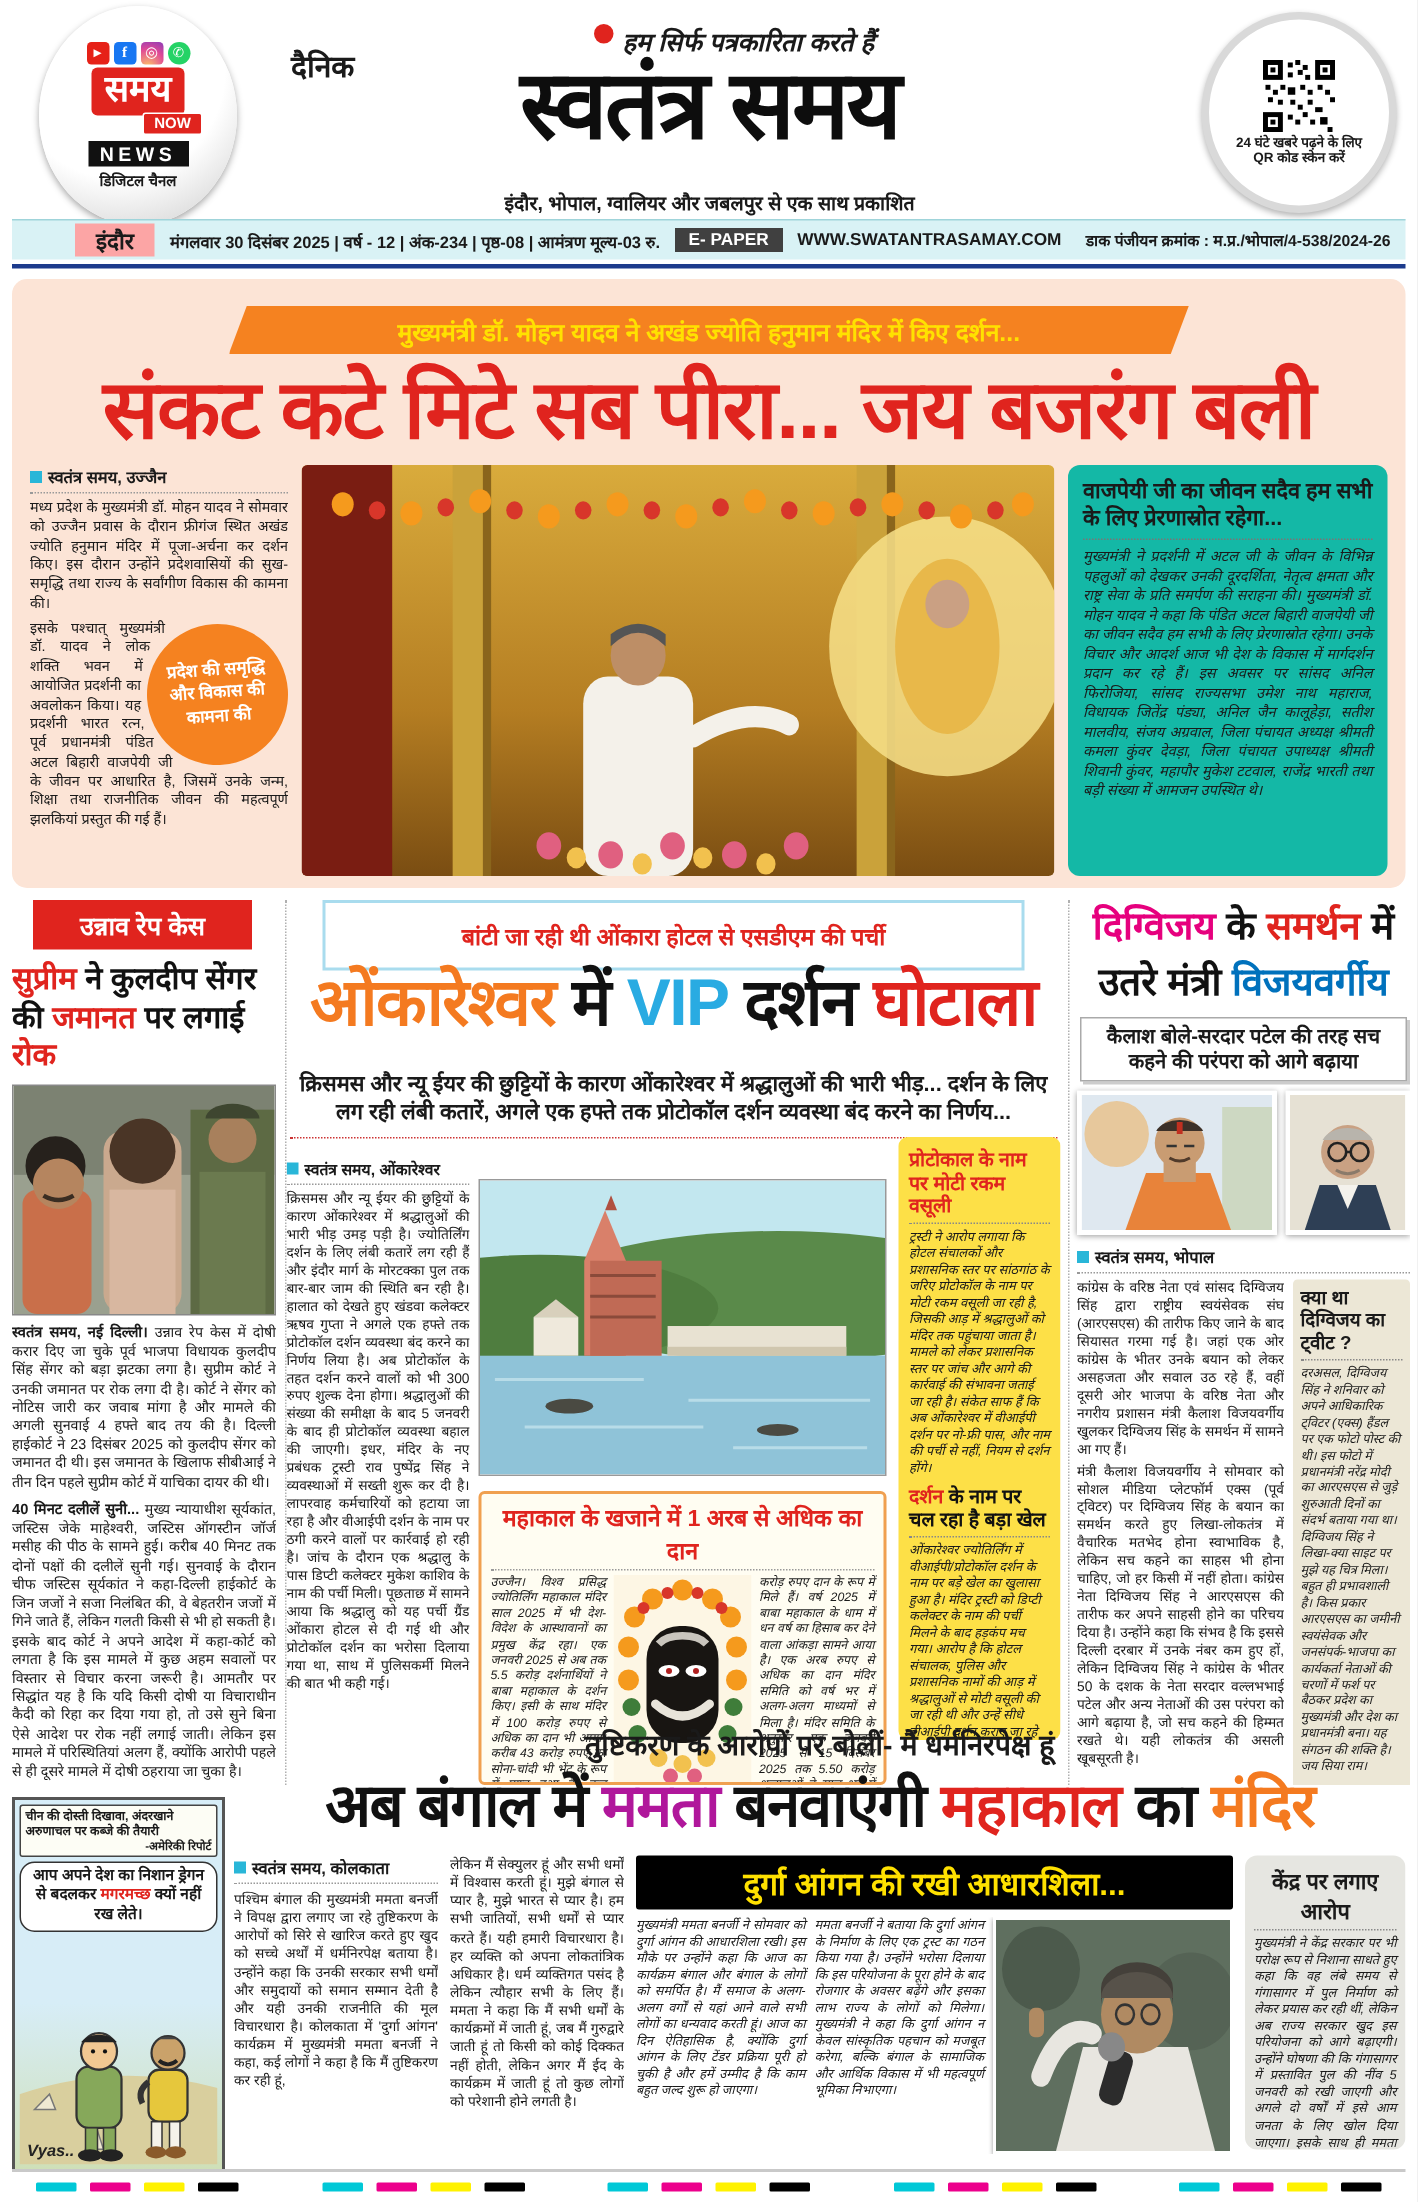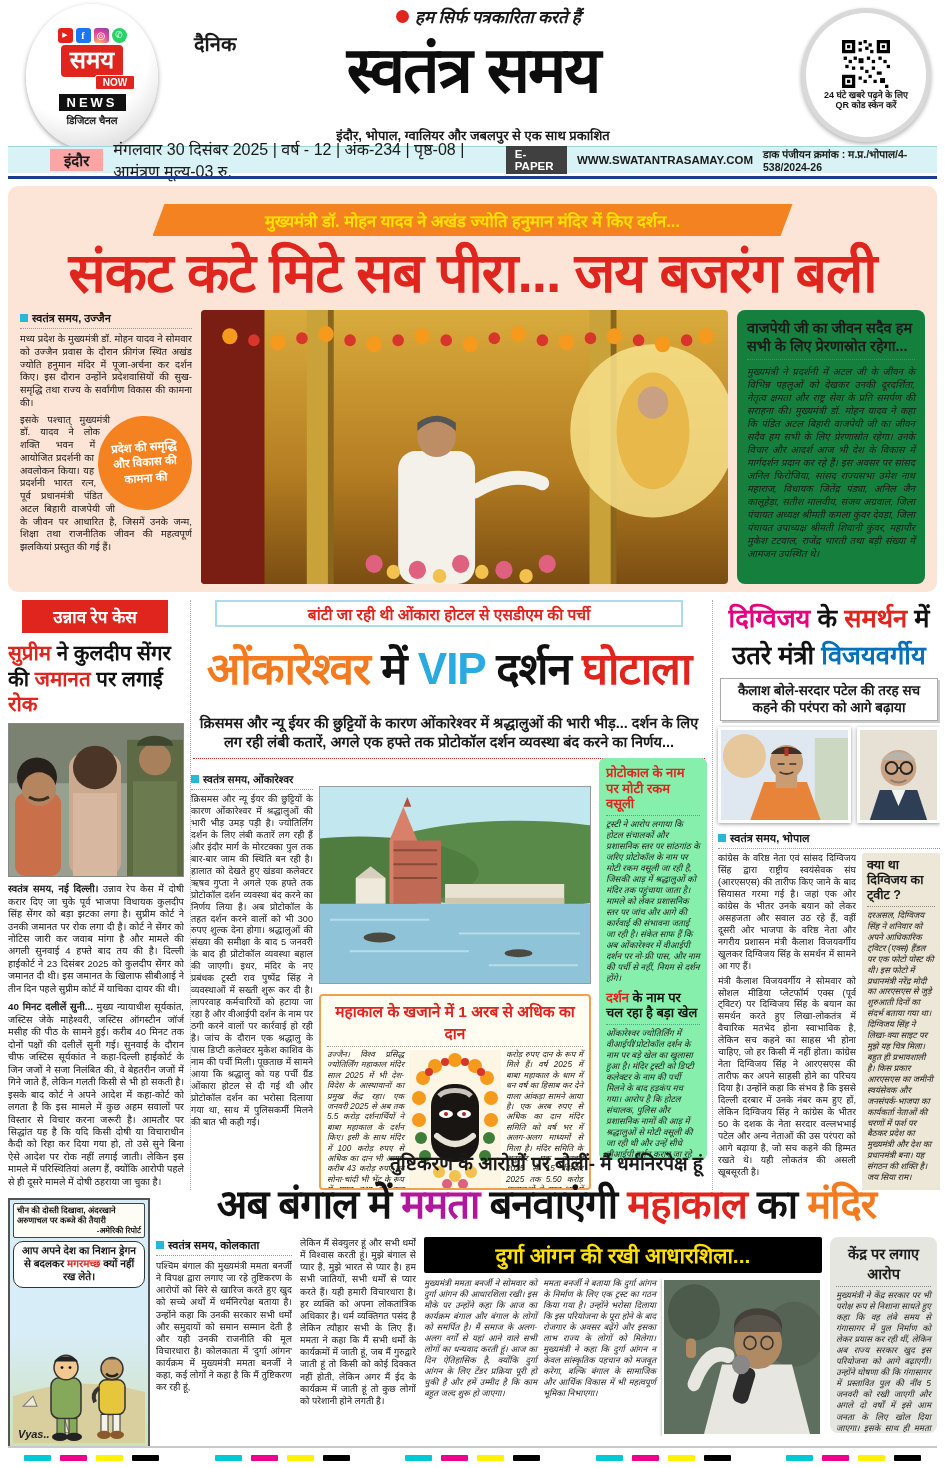--- a/index.html
+++ b/index.html
@@ -16,50 +16,50 @@
 .si{width:15px;height:15px;border-radius:3px;color:#fff;font-size:10px;font-weight:bold;display:flex;align-items:center;justify-content:center;}
 .si.yt{background:#e62117;font-size:7px;}
 .si.fb{background:#1877f2;font-family:"Liberation Serif",serif;}
 .si.ig{background:radial-gradient(circle at 30% 110%,#fdc468,#df4996 60%,#8a3ab9);}
 .si.wa{background:#25d366;border-radius:50%;font-size:9px;}
 .logo-samay{background:#e0241e;color:#fff;font-weight:bold;font-size:24px;line-height:1;padding:3px 9px 5px;border-radius:4px;}
 .logo-now{background:#e0241e;color:#fff;font-weight:bold;font-size:10px;padding:1px 7px;border-radius:2px;margin-top:-4px;margin-left:46px;border:1px solid #fff;}
 .logo-news{background:#111;color:#fff;font-weight:bold;font-size:13px;letter-spacing:3px;padding:1px 8px;margin-top:2px;}
 .logo-sub{font-size:10px;font-weight:bold;}
 .mh-daily{position:absolute;left:194px;top:30px;font-size:20px;font-weight:bold;}
-.mh-tagline{position:absolute;left:396px;top:5px;font-size:17px;font-weight:bold;font-style:italic;font-family:Liberation Serif, serif;display:flex;align-items:center;gap:6px;}
+.mh-tagline{position:absolute;left:396px;top:16px;font-size:17px;font-weight:bold;font-style:italic;font-family:Liberation Sans, sans-serif;display:flex;align-items:flex-start;gap:6px;}
 .red-dot{width:13px;height:13px;border-radius:50%;background:#e0241e;display:inline-block;}
 .mh-title{position:absolute;left:168px;top:24px;width:610px;text-align:center;font-size:64px;font-weight:900;letter-spacing:-2px;color:#0d0d0d;line-height:1.45;}
 .mh-sub{position:absolute;left:168px;top:126px;width:610px;text-align:center;font-size:13px;font-weight:bold;}
 .qr-badge{position:absolute;right:14px;top:8px;width:130px;height:134px;border-radius:50%;background:#fff;
  border:5px solid #d9d9d9;box-shadow:0 2px 4px rgba(0,0,0,.3);display:flex;flex-direction:column;align-items:center;justify-content:center;gap:2px;}
 .qr-svg{width:48px;height:48px;}
 .qr-caption{width:96px;text-align:center;font-size:9px;font-weight:bold;line-height:1.15;}
 .date-strip{position:absolute;left:8px;right:8px;top:146px;height:27px;background:#d9f2f5;display:flex;align-items:center;gap:10px;padding:0 10px;border-top:1px solid #9fd4da;}
 .date-strip .city{font-size:15px;font-weight:bold;background:#fca5a5;padding:1px 14px;margin-left:32px;}
-.date-strip .info{font-size:16px;font-weight:normal;}
+.date-strip .info{font-size:11px;font-weight:bold;}
 .date-strip .epaper{background:#404040;color:#fff;font-weight:bold;font-size:11.5px;padding:2px 9px;}
 .date-strip .website{font-size:11.5px;font-weight:bold;}
 .date-strip .postal{margin-left:auto;font-size:10.5px;font-weight:bold;}
 .blue-rule{position:absolute;left:8px;right:8px;top:176px;height:3px;background:#1d3b8c;}
 
 .lead{position:absolute;left:8px;top:186px;width:929px;height:406px;background:#fce4d6;border-radius:10px;overflow:hidden;}
 .ribbon{margin:18px auto 0;width:640px;height:32px;background:#f58220;color:#ffe100;font-size:16.5px;font-weight:bold;
  display:flex;align-items:center;justify-content:center;clip-path:polygon(12px 0,100% 0,calc(100% - 12px) 100%,0 100%);}
 .lead-head{margin-top:6px;text-align:center;font-size:55px;font-weight:900;color:#e0241e;letter-spacing:-1px;line-height:1.15;}
 .lead-content{position:absolute;left:12px;right:12px;top:124px;bottom:8px;display:flex;gap:9px;}
 .lead-left{width:172px;overflow:hidden;}
 .byline{display:flex;align-items:center;gap:4px;font-size:11px;font-weight:bold;border-bottom:1px dotted #999;padding-bottom:3px;margin-bottom:4px;}
 .bsq{width:8px;height:8px;background:#29b6d8;display:inline-block;flex:none;}
 .lead-left p{font-size:9.6px;line-height:1.33;margin-bottom:4px;}
 .badge{float:right;width:94px;height:94px;border-radius:50%;background:#f58220;color:#fff;font-size:11.5px;font-weight:bold;
  display:flex;align-items:center;justify-content:center;text-align:center;padding:8px;shape-outside:circle(50%);margin:2px 0 2px 4px;transform:rotate(-4deg);}
 .lead-photo{flex:1;border-radius:4px;overflow:hidden;}
 .lead-photo svg{width:100%;height:100%;display:block;}
-.lead-side{width:188px;background:#15803d;border-radius:8px;padding:9px 10px;overflow:hidden;}
+.lead-side{width:213px;background:#14b8a6;border-radius:8px;padding:9px 10px;overflow:hidden;}
 .lead-side h3{font-size:14.5px;font-weight:800;line-height:1.25;border-bottom:1px dotted #777;padding-bottom:4px;margin-bottom:5px;}
 .lead-side p{font-size:9.7px;line-height:1.34;font-style:italic;}
 
 .col-left{position:absolute;left:8px;top:600px;width:176px;height:590px;overflow:hidden;}
 .tag{width:146px;margin-left:14px;background:#e0241e;color:#fff;font-size:17px;font-weight:bold;text-align:center;padding:5px 2px;}
 .ul-head{margin-top:7px;font-size:20.5px;font-weight:800;line-height:1.25;}
 .ul-photo{margin-top:6px;height:154px;border:1px solid #888;}
 .ul-photo svg{width:100%;height:100%;display:block;}
 .ul-body{margin-top:6px;font-size:9.5px;line-height:1.31;}
 .ul-body b{font-size:9.8px;}
@@ -67,30 +67,30 @@
 
 .cartoon{position:absolute;left:8px;top:1198px;width:142px;height:250px;border:2px solid #555;background:linear-gradient(#d7edf7 55%,#cfe0b8);padding:3px;overflow:hidden;}
 .scroll{background:#fdfdf5;border:1px solid #444;font-size:8.3px;font-weight:bold;line-height:1.2;padding:2px 3px;border-radius:2px;}
 .scroll .credit{display:block;text-align:right;font-size:7.8px;}
 .bubble{background:#fff;border:1.5px solid #333;border-radius:10px;margin-top:3px;padding:3px 5px;font-size:10.3px;font-weight:bold;text-align:center;line-height:1.25;}
 .cartoon-art{position:absolute;left:3px;right:3px;bottom:3px;height:108px;}
 .cartoon-art svg{width:100%;height:100%;display:block;}
 .signature{position:absolute;left:8px;bottom:6px;font-style:italic;font-size:11px;font-weight:bold;color:#222;}
 
 .col-mid{position:absolute;left:190px;top:600px;width:517px;height:590px;overflow:hidden;}
-.ok-kicker{position:absolute;left:24px;right:24px;top:0;height:27px;border:2px solid #a9dcee;color:#e0241e;
+.ok-kicker{position:absolute;left:24px;right:24px;top:0;height:47px;border:2px solid #a9dcee;color:#e0241e;
  font-size:15.5px;font-weight:bold;display:flex;align-items:center;justify-content:center;}
 .ok-head{position:absolute;left:0;right:0;top:36px;text-align:center;font-size:44px;font-weight:900;letter-spacing:-1px;line-height:1.5;}
 .ok-sub{position:absolute;left:2px;right:2px;top:114px;text-align:center;font-size:14.5px;font-weight:bold;line-height:1.32;border-bottom:1px dotted #c33;padding-bottom:6px;}
 .ok-text{position:absolute;left:0;top:172px;width:122px;bottom:0;overflow:hidden;}
 .ok-text .byline{font-size:10.5px;}
 .ok-text p{font-size:9.2px;line-height:1.3;}
 .ok-photo{position:absolute;left:128px;top:186px;width:272px;height:198px;border:1px solid #999;}
 .ok-photo svg{width:100%;height:100%;display:block;}
-.ok-side{position:absolute;left:408px;right:0;top:158px;height:402px;background:#86efac;border-radius:6px;padding:7px;overflow:hidden;}
+.ok-side{position:absolute;left:408px;right:0;top:158px;height:402px;background:#fde047;border-radius:6px;padding:7px;overflow:hidden;}
 .ok-side h4{font-size:13px;font-weight:800;line-height:1.2;color:#e0241e;border-bottom:1px dotted #888;padding-bottom:3px;margin-bottom:3px;}
 .ok-side h4 .c-black{color:#111;}
 .ok-side p{font-size:8.6px;line-height:1.28;font-style:italic;margin-bottom:6px;}
 .mahakal{position:absolute;left:128px;top:394px;width:272px;height:196px;background:#fffdf2;border:2px solid #f0a050;border-radius:4px;padding:4px 6px;overflow:hidden;}
 .mahakal h4{font-size:15.5px;font-weight:800;color:#e0241e;text-align:center;border-bottom:1px dotted #999;padding-bottom:2px;margin-bottom:3px;}
 .mk-row{display:flex;gap:5px;}
 .mk-row p{flex:1;font-size:8.2px;line-height:1.27;font-style:italic;}
 .mk-img{width:92px;height:150px;flex:none;}
 .mk-img svg{width:100%;height:100%;display:block;}
 

